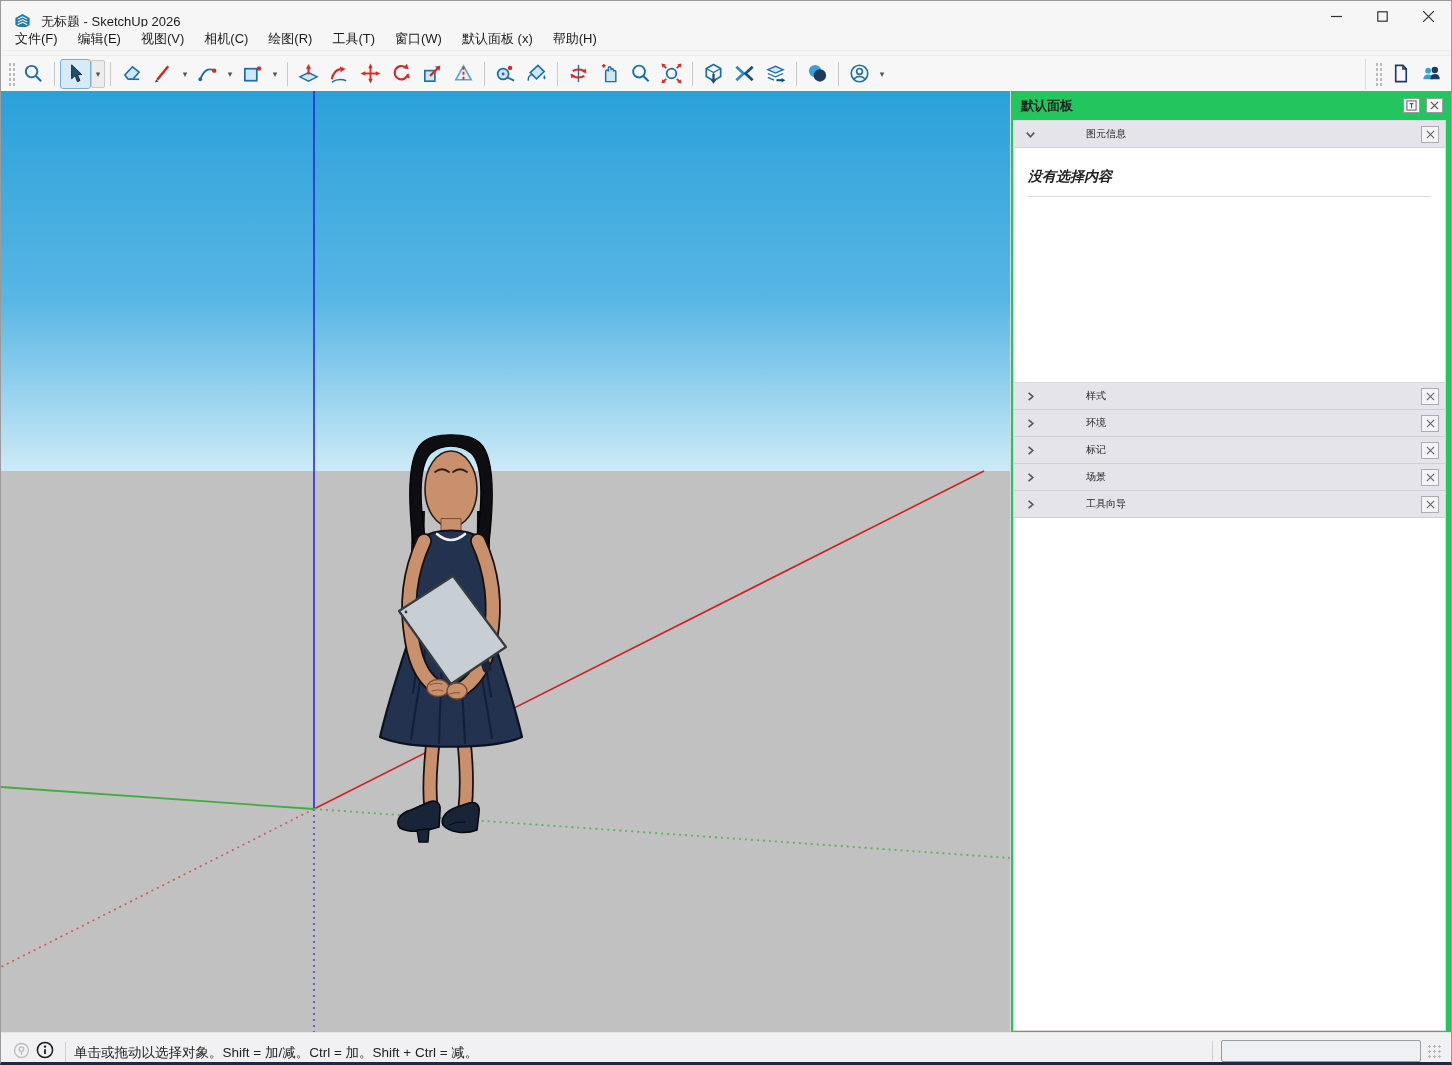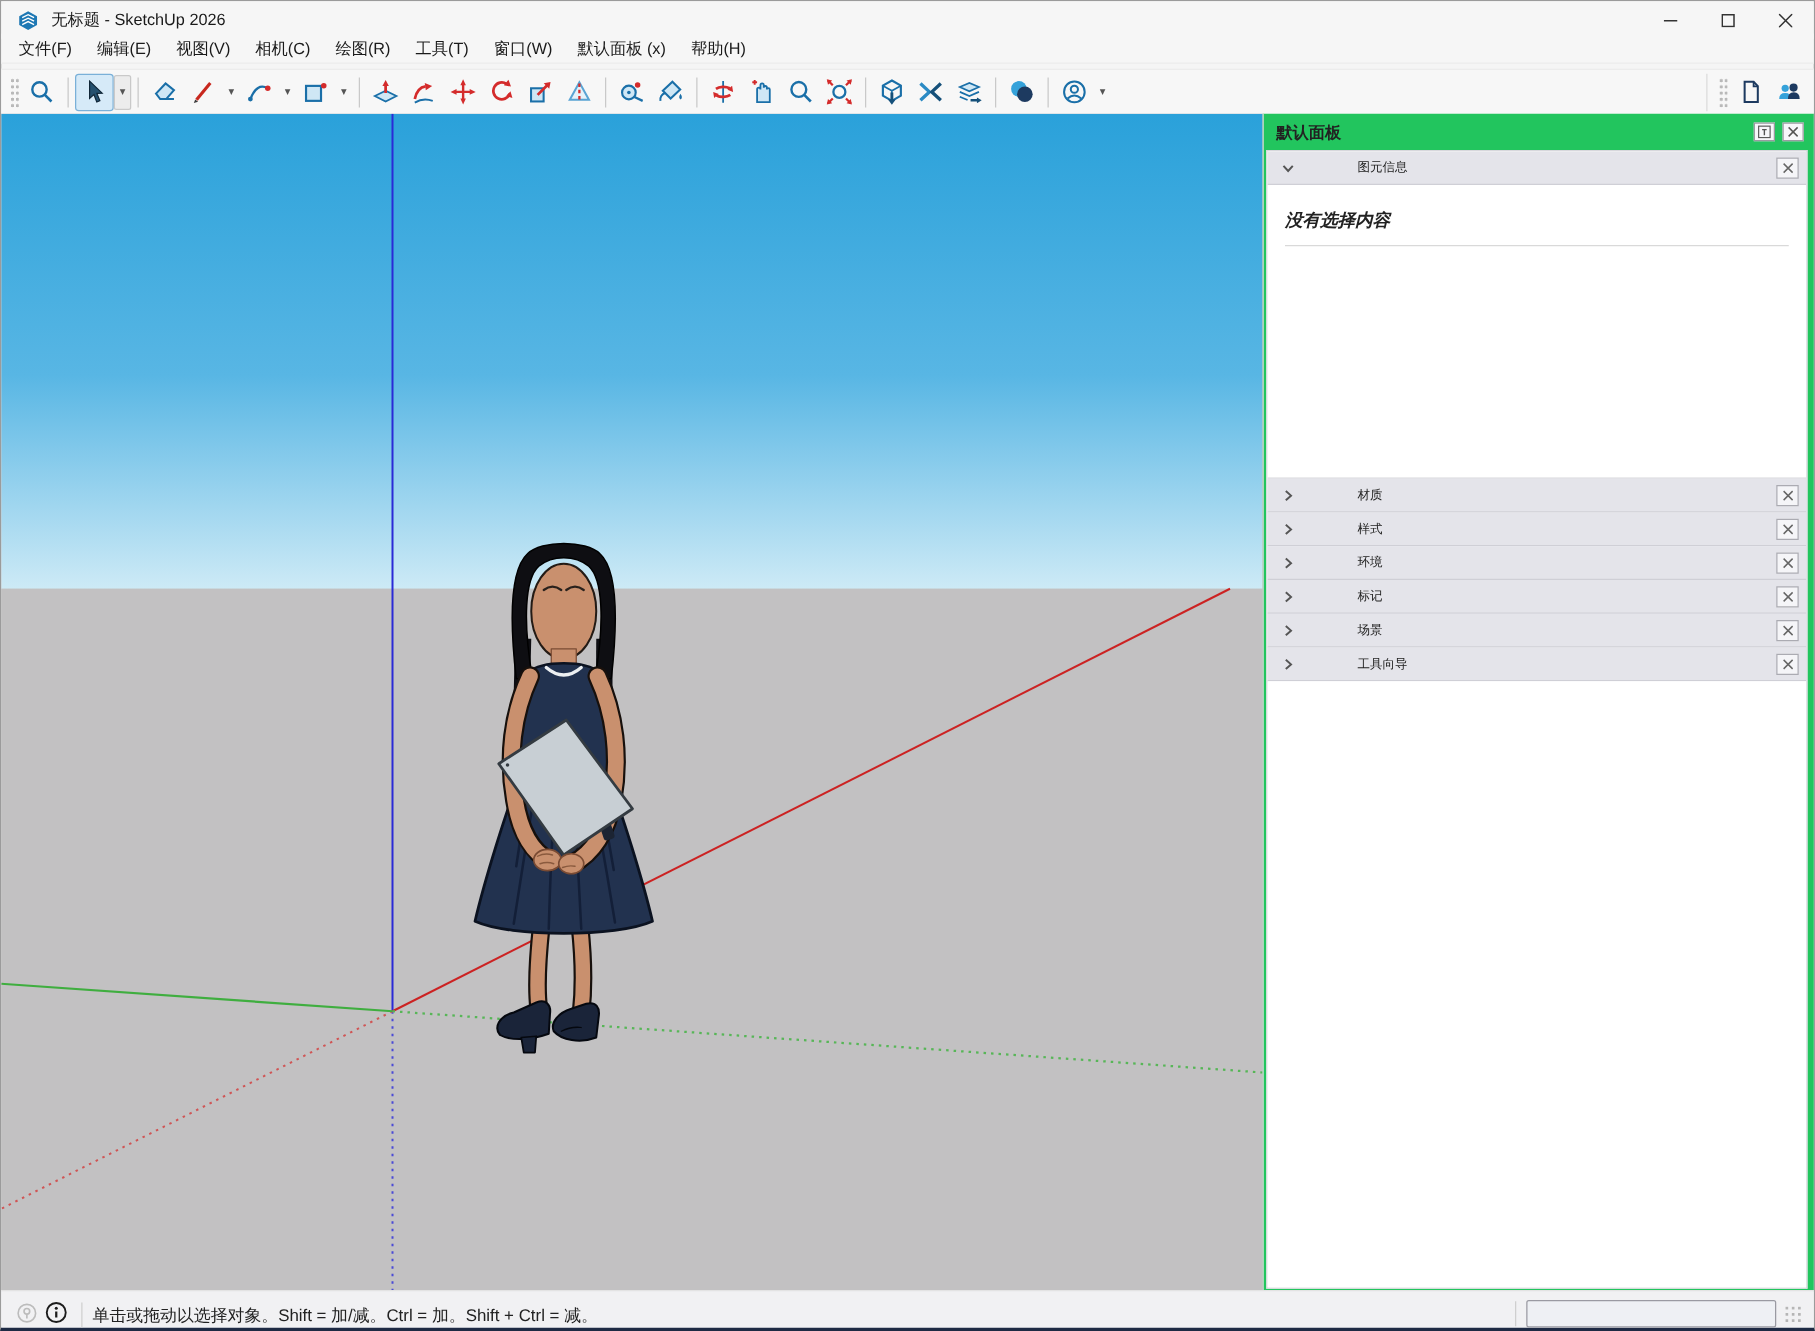--- a/index.html
+++ b/index.html
@@ -3,21 +3,21 @@
 <meta charset="utf-8">
 <style>
   * { margin:0; padding:0; box-sizing:border-box; }
   html,body { width:1452px; height:1065px; overflow:hidden; background:#e8e8e8;
               font-family:"Liberation Sans","DejaVu Sans",sans-serif; }
   #app { position:relative; width:1452px; height:1065px; background:#f5f5f5;
          border:1px solid #9b9b9b; border-bottom:3px solid #1e2a44; }
 
   
   .titlebar { position:absolute; left:0; top:0; width:100%; height:30px;
-              background:#f6f6f6; display:flex; align-items:center; }
+              background:#f6f6f6; display:flex; align-items:flex-end; }
   .titlebar .logo { margin-left:12px; width:19px; height:19px; }
   .titlebar .title { margin-left:9px; font-size:13px; color:#1a1a1a; }
   .wincontrols { margin-left:auto; display:flex; height:30px; }
   .wbtn { width:46px; height:30px; display:flex; align-items:center; justify-content:center; cursor:default; }
 
   
   .menubar { position:absolute; left:0; top:26px; width:100%; height:24px; background:#f6f6f6;
              display:flex; align-items:center; padding-left:4px; border-bottom:1px solid #ececec; }
   .menu-item { padding:0 10px; font-size:13px; color:#1a1a1a; height:24px; line-height:23px; }
 
@@ -440,31 +440,20 @@
           </div>
         </div>
         <div class="sec-content">
           <div class="no-selection">没有选择内容</div>
         </div>
 
         <div class="sec-header">
           <svg class="chev" viewBox="0 0 14 14">
               <polyline points="5,3 9.5,7 5,11" fill="none" stroke="#555" stroke-width="1.7"></polyline>
             </svg>
-          <span>材质</span>
-          <div class="sec-close">
-              <svg width="9" height="9" viewBox="0 0 10 10">
-                <path d="M1,1 L9,9 M9,1 L1,9" stroke="#666" stroke-width="1.3"></path>
-              </svg>
-            </div>
-        </div>
-        <div class="sec-header">
-          <svg class="chev" viewBox="0 0 14 14">
-              <polyline points="5,3 9.5,7 5,11" fill="none" stroke="#555" stroke-width="1.7"></polyline>
-            </svg>
           <span>样式</span>
           <div class="sec-close">
               <svg width="9" height="9" viewBox="0 0 10 10">
                 <path d="M1,1 L9,9 M9,1 L1,9" stroke="#666" stroke-width="1.3"></path>
               </svg>
             </div>
         </div>
         <div class="sec-header">
           <svg class="chev" viewBox="0 0 14 14">
               <polyline points="5,3 9.5,7 5,11" fill="none" stroke="#555" stroke-width="1.7"></polyline>

